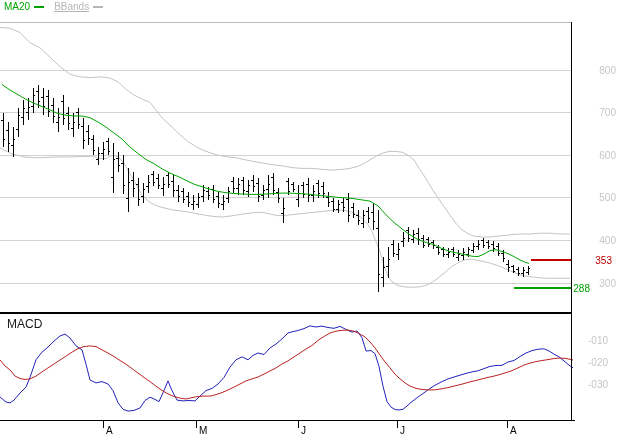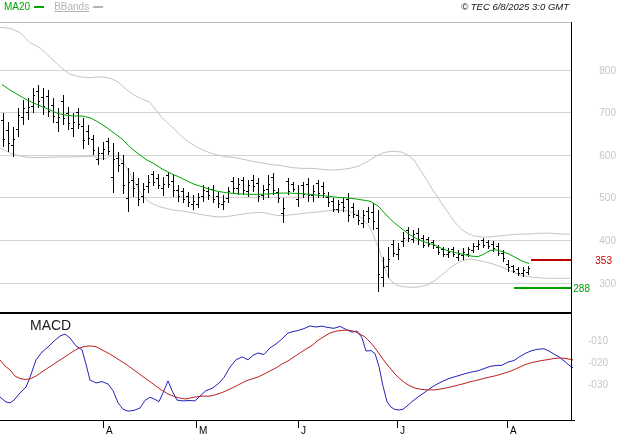--- a/index.html
+++ b/index.html
@@ -3,38 +3,37 @@
 <meta charset="utf-8">
 <style>
   html,body{margin:0;padding:0;background:#fff;}
   .chart-root{position:relative;width:627px;height:440px;background:#fff;overflow:hidden;
     font-family:"Liberation Sans",sans-serif;}
   .legend{position:absolute;top:1px;left:4px;font-size:10px;line-height:12px;display:flex;align-items:center;}
   .lg-label{display:inline-block;text-align:right;}
   .dash{display:inline-block;width:10px;height:2px;margin:0 0 0 4px;vertical-align:middle;}
   .lg-item{display:flex;align-items:center;margin-right:10px;}
   .copyright{position:absolute;top:1px;right:58px;font-size:9.5px;font-style:italic;color:#111;}
-  .macd-label{position:absolute;top:317px;left:7px;font-size:14px;color:#1a1a1a;margin-left:23px;}
+  .macd-label{position:absolute;top:317px;left:7px;font-size:12px;color:#1a1a1a;}
   svg text{font-family:"Liberation Sans",sans-serif;}
 </style>
 </head>
 <body>
 
 <div class="chart-root">
   <div class="legend">
     <span class="lg-item">
       <span class="lg-label" id="lg-ma20" style="color: rgb(0, 164, 0);">MA20</span>
       <span class="dash" id="sw-ma20" style="background: rgb(0, 164, 0);"></span>
     </span>
     <span class="lg-item">
       <span class="lg-label" id="lg-bb" style="color: rgb(181, 181, 181); text-decoration: underline;">BBands</span>
       <span class="dash" id="sw-bb" style="background: rgb(181, 181, 181);"></span>
     </span>
   </div>
-  <div class="copyright">© TEC 6/8/2025 3:0 GMT</div>
   <div class="macd-label">MACD</div>
   <svg id="chart-svg" width="627" height="440" viewBox="0 0 627 440" shape-rendering="crispEdges">
       <line x1="0" y1="70" x2="571" y2="70" stroke="#d2d2d2"></line>
       <text x="616" y="73.5" fill="#c6c6c6" font-size="10" text-anchor="end">800</text>
       <line x1="0" y1="112.6" x2="571" y2="112.6" stroke="#d2d2d2"></line>
       <text x="616" y="116.1" fill="#c6c6c6" font-size="10" text-anchor="end">700</text>
       <line x1="0" y1="155.2" x2="571" y2="155.2" stroke="#d2d2d2"></line>
       <text x="616" y="158.7" fill="#c6c6c6" font-size="10" text-anchor="end">600</text>
       <line x1="0" y1="197.8" x2="571" y2="197.8" stroke="#d2d2d2"></line>
       <text x="616" y="201.3" fill="#c6c6c6" font-size="10" text-anchor="end">500</text>

